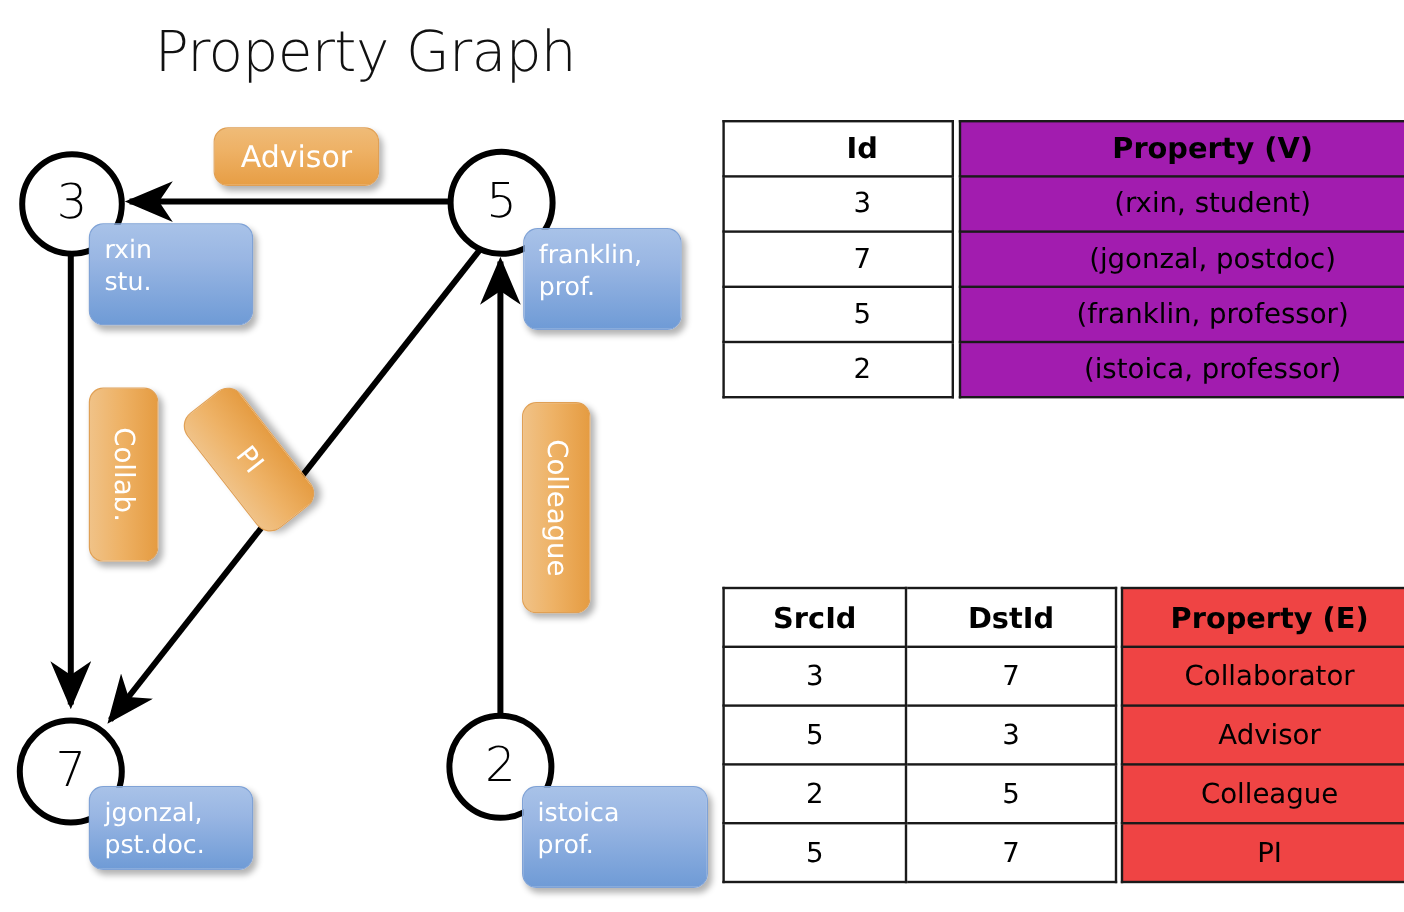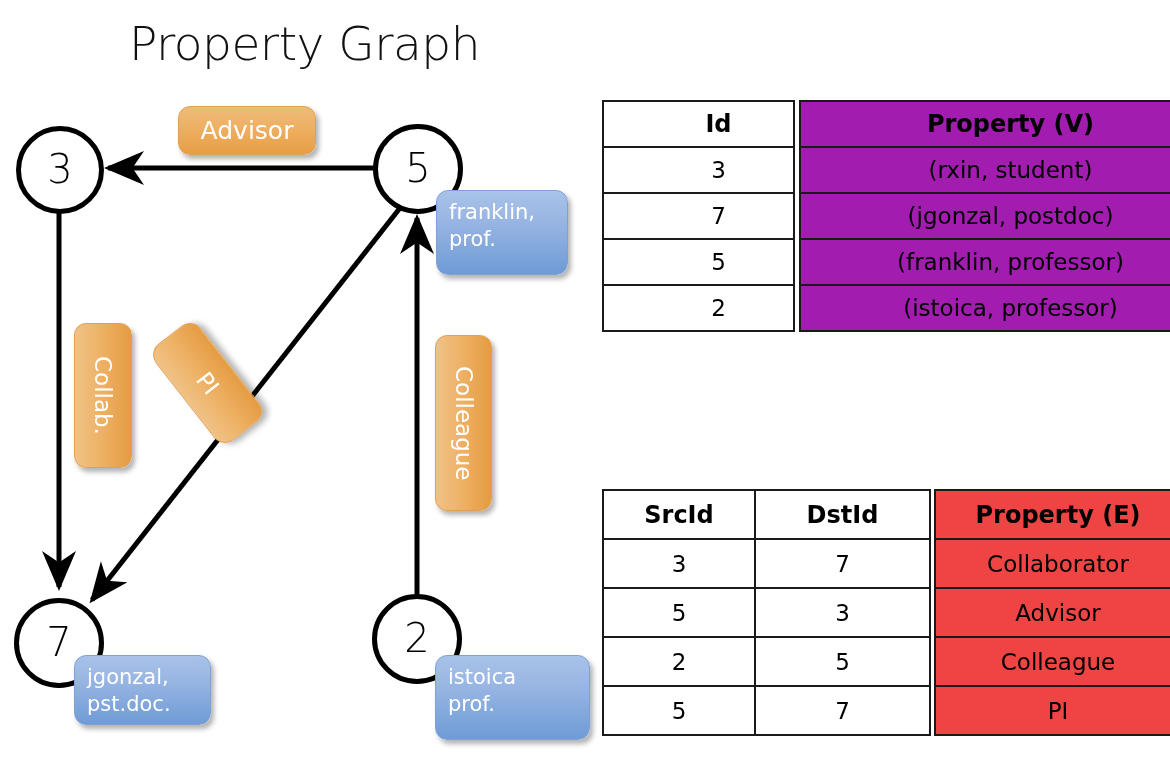--- a/index.html
+++ b/index.html
@@ -161,20 +161,24 @@
     <div class="node" style="left:361px;top:34px;width:90px;height:90px;">
       <span>5</span>
     </div>
     <div class="node" style="left:2px;top:508px;width:90px;height:90px;">
       <span>7</span>
     </div>
     <div class="node" style="left:360px;top:504px;width:90px;height:90px;">
       <span>2</span>
     </div>
 
+    <div class="pbox blue" style="left:62px;top:96px;width:137px;height:85px;">
+      <span class="txt">rxin</span>
+      <span class="txt">stu.</span>
+    </div>
     <div class="pbox blue" style="left:424px;top:100px;width:132px;height:85px;">
       <span class="txt">franklin,</span>
       <span class="txt">prof.</span>
     </div>
     <div class="pbox blue" style="left:62px;top:565px;width:137px;height:70px;">
       <span class="txt">jgonzal,</span>
       <span class="txt">pst.doc.</span>
     </div>
     <div class="pbox blue" style="left:423px;top:565px;width:155px;height:85px;">
       <span class="txt">istoica</span>

